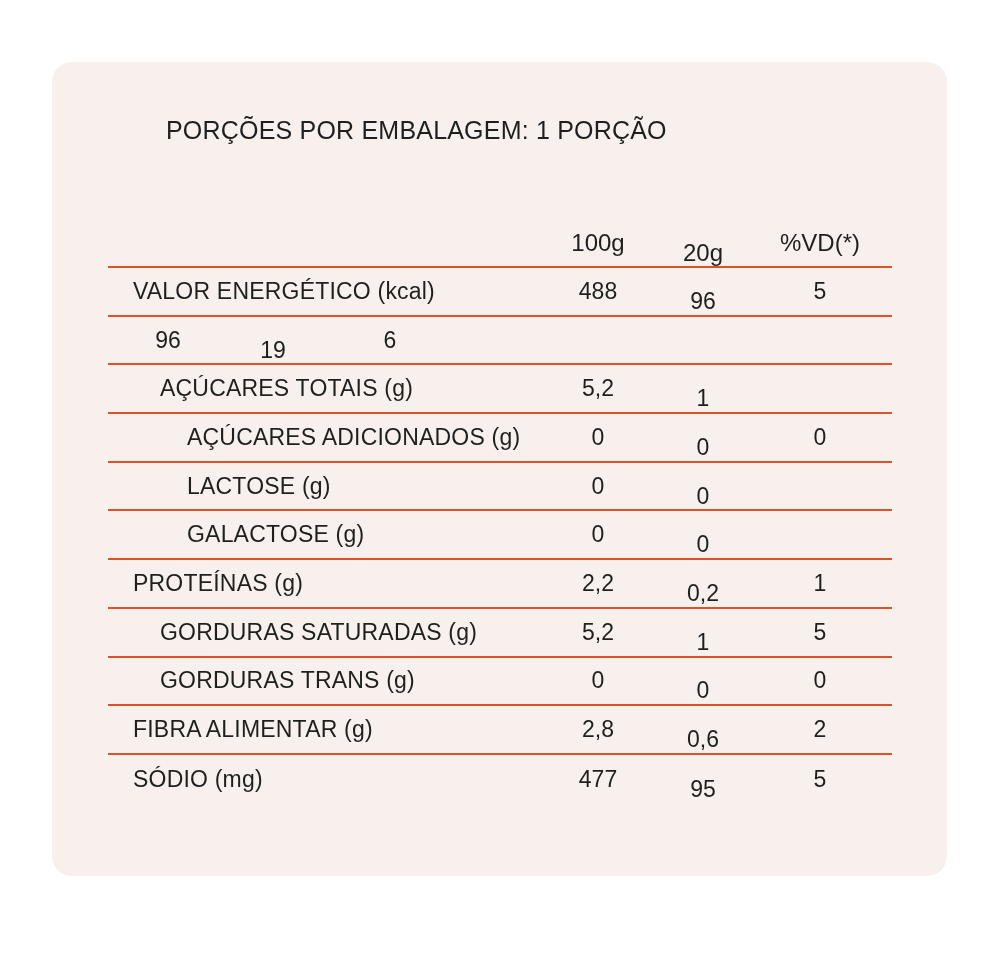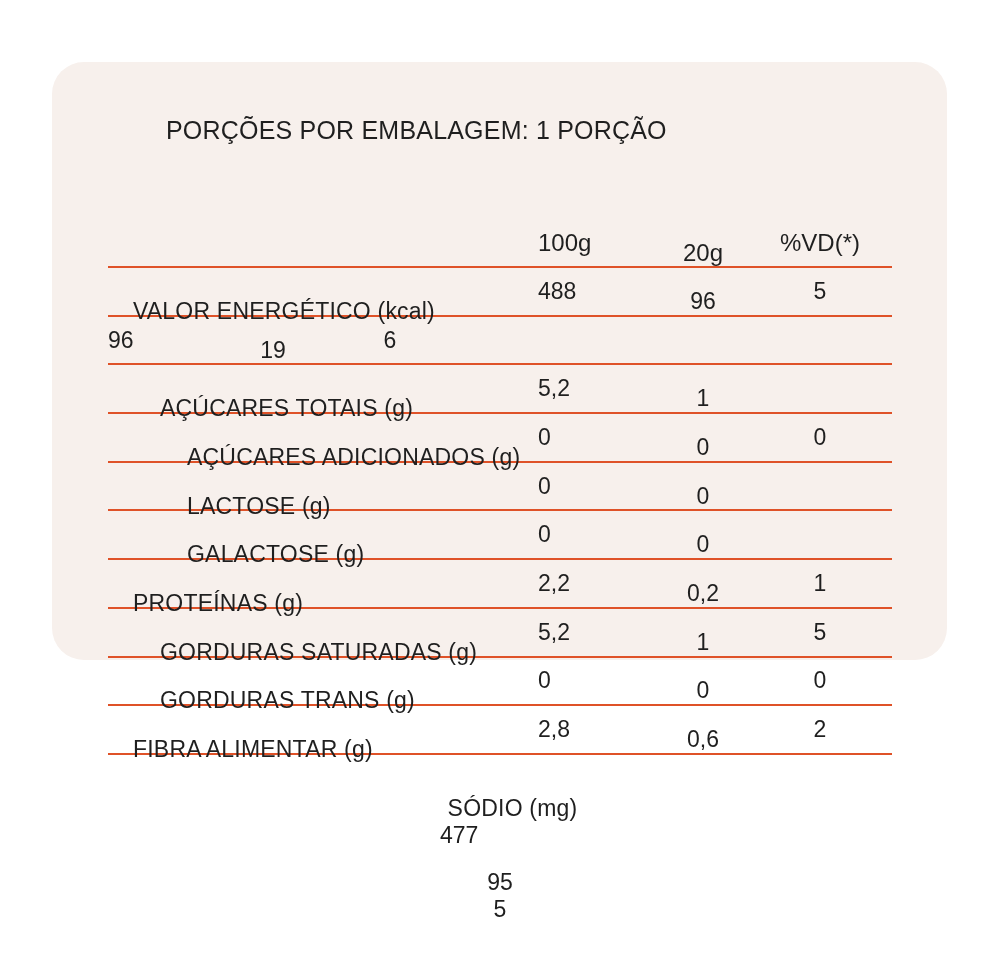--- a/index.html
+++ b/index.html
@@ -5,42 +5,42 @@
   :root{
     --page-bg:#FFFFFF;
     --card-bg:#F7F0EC;
     --divider:#DF5228;
     --ink:#1F1F1F;
   }
   *{margin:0;padding:0;box-sizing:border-box;}
   html,body{width:1000px;height:973px;background:var(--page-bg);
     font-family:"Liberation Sans","DejaVu Sans",sans-serif;color:var(--ink);}
   .card{
-    position:absolute;left:52px;top:62px;width:895px;height:598px;
-    background:var(--card-bg);border-radius:32px;
+    position:absolute;left:52px;top:62px;width:895px;height:814px;
+    background:var(--card-bg);border-radius:20px;
   }
   .serving-info{
     position:absolute;left:114px;top:50px;
     font-size:25px;font-weight:500;line-height:37px;letter-spacing:.2px;
   }
   .nutrition-table{
     position:absolute;left:56px;top:158px;width:784px;
     font-size:23px;font-weight:500;
   }
   .row{
     display:flex;align-items:center;
     height:48.7px;border-bottom:2px solid var(--divider);
   }
   .row.colheader{height:48px;font-size:24px;}
-  .row.last{border-bottom:none;flex-direction:column;}
+  .row.last{border-bottom:none;}
   .cell{white-space:nowrap;}
-  .cell.label{flex:1;padding-left:25px;letter-spacing:.2px;margin-top:40px;}
+  .cell.label{flex:1;padding-left:25px;letter-spacing:.2px;}
   .cell.label.indent-1{padding-left:52px;}
   .cell.label.indent-2{padding-left:79px;}
-  .cell.c1{width:120px;text-align:left;}
+  .cell.c1{width:120px;text-align:center;}
   .cell.c2{width:90px;text-align:center;margin-top:20px;}
   .cell.c3{width:144px;text-align:center;}
 </style>
 </head>
 <body>
 
 <div class="card">
 
   <div class="serving-info">
     <div>PORÇÕES POR EMBALAGEM: 1 PORÇÃO</div>

